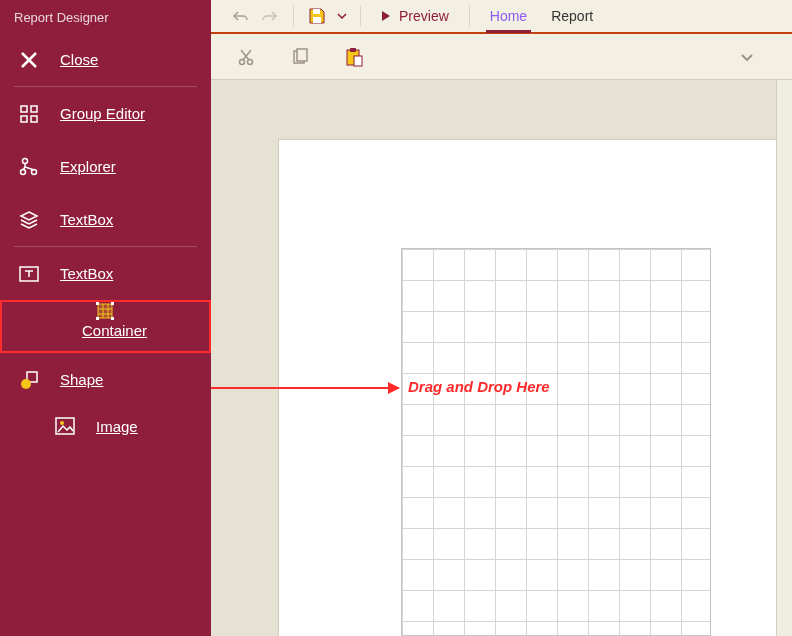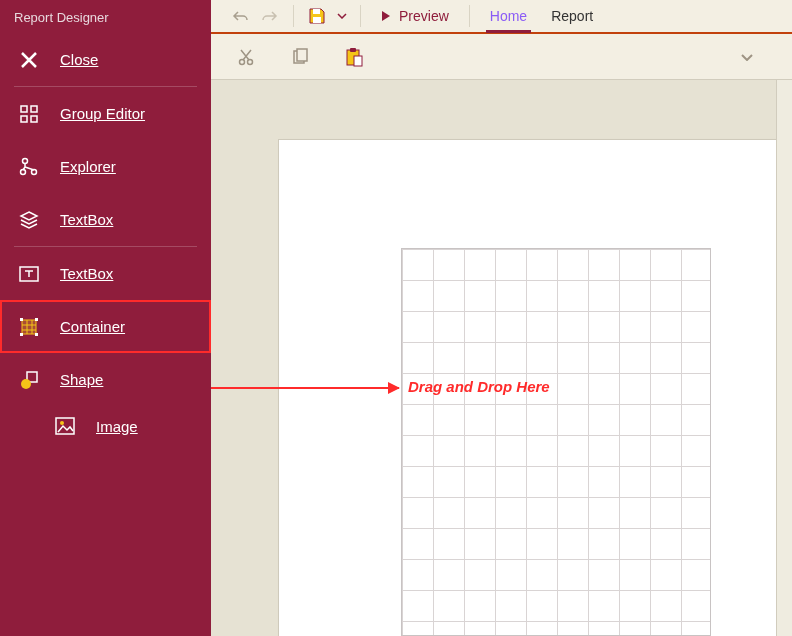--- a/index.html
+++ b/index.html
@@ -3,21 +3,21 @@
 <meta charset="utf-8">
 <style>
   * { box-sizing: border-box; margin: 0; padding: 0; }
   html, body { width: 792px; height: 636px; font-family: "Segoe UI", Arial, sans-serif; overflow: hidden; }
   body { background: #e6e2d3; position: relative; }
 
   
   .sidebar { position: absolute; left: 0; top: 0; width: 211px; height: 636px; background: #8f1d3c; color: #fff; }
   .sidebar-title { padding: 10px 14px 8px 14px; font-size: 13px; color: #e8d8dd; }
   .side-item { display: flex; align-items: center; height: 53px; padding-left: 18px; cursor: pointer; }
-  .side-item.hl { outline: 2px solid #ff2b2b; outline-offset: -2px; }
+  .side-item.hl { outline: 2px solid #ff2b2b; outline-offset: -2px; flex-direction: column; }
   .side-sep { height: 1px; background: rgba(255,255,255,0.2); margin: 0 14px; }
   .side-icon { width: 22px; height: 22px; flex: 0 0 22px; margin-right: 20px; display: flex; align-items: center; justify-content: center; }
   .side-label { font-size: 15px; color: #fff; text-decoration: underline; }
 
   
   .topbar { position: absolute; left: 211px; top: 0; right: 0; height: 34px; background: #f3efe3; border-bottom: 2px solid #c2410c; display: flex; align-items: center; padding-left: 14px; gap: 0; }
   .tb-btn { width: 30px; height: 34px; display:flex; align-items:center; justify-content:center; cursor:pointer; }
   .tb-sep { width:1px; height:22px; background:#d9d4c4; margin:0 8px; }
   .tb-text { display:flex; align-items:center; height:34px; padding:0 12px; cursor:pointer; font-size:14px; }
   .tb-text.preview { color:#8f1d3c; gap:8px; }

